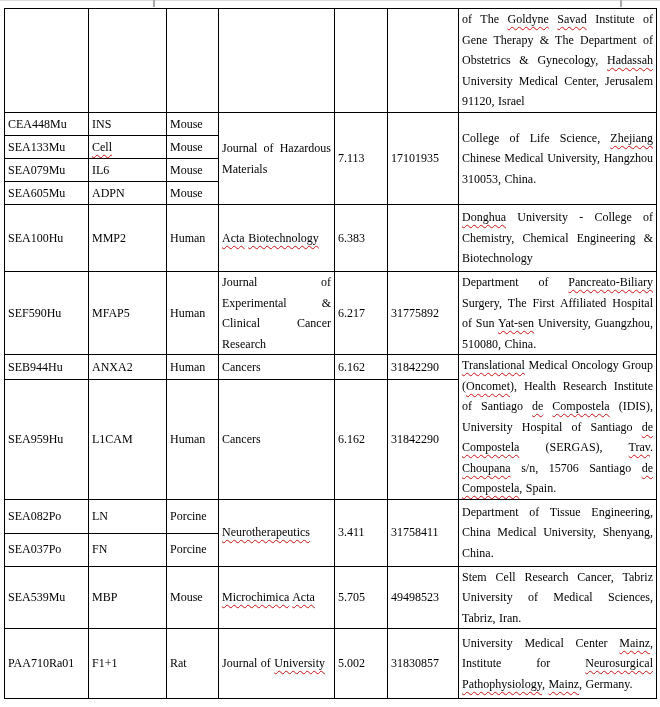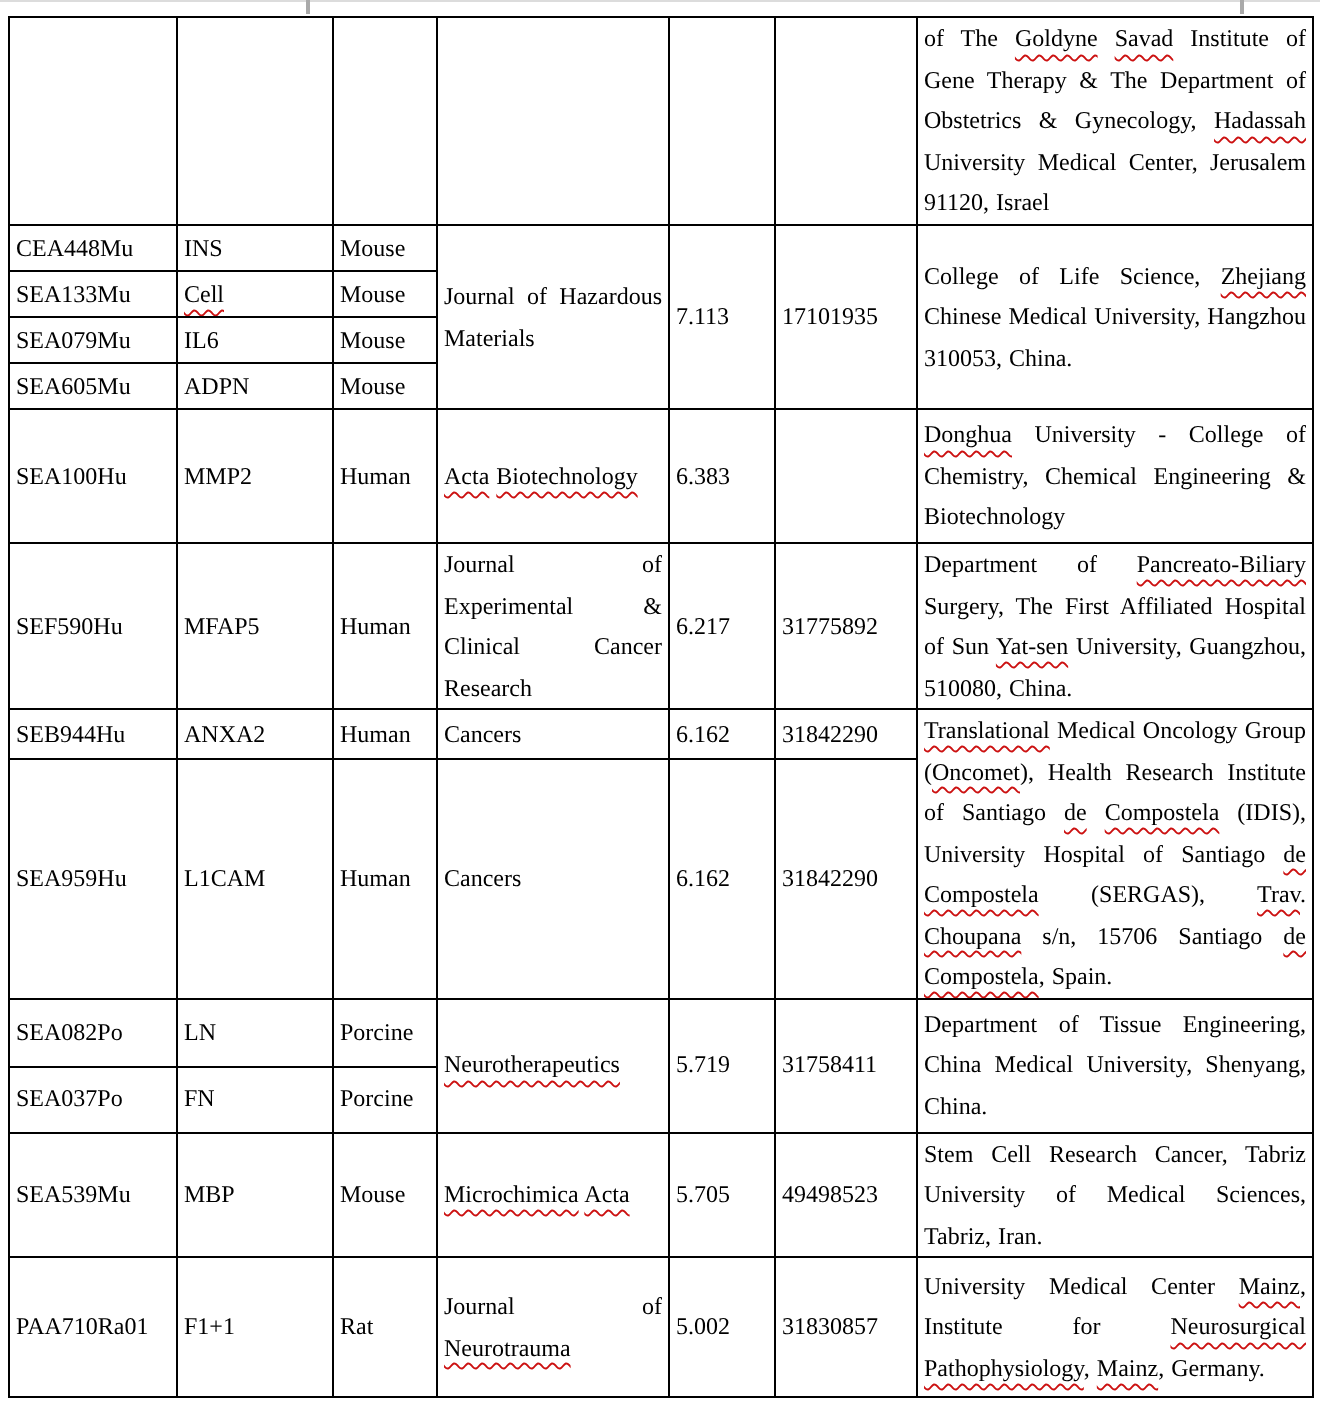--- a/index.html
+++ b/index.html
@@ -135,21 +135,21 @@
         <td class="spell">Human</td>
         <td class="spell just">Cancers</td>
         <td class="spell">6.162</td>
         <td class="spell">31842290</td>
       </tr>
       <tr style="height:34px">
         <td class="spell">SEA082Po</td>
         <td class="spell">LN</td>
         <td class="spell">Porcine</td>
         <td class="spell just" rowspan="2"><span class="sq">Neurotherapeutics</span></td>
-        <td class="spell" rowspan="2">5.719</td>
+        <td class="spell" rowspan="2">3.411</td>
         <td class="spell" rowspan="2">31758411</td>
         <td class="spell just" rowspan="2">Department of Tissue Engineering, China Medical University, Shenyang, China.</td>
       </tr>
       <tr style="height:33px">
         <td class="spell">SEA037Po</td>
         <td class="spell">FN</td>
         <td class="spell">Porcine</td>
       </tr>
       <tr style="height:60px">
         <td class="spell">SEA539Mu</td>
@@ -157,20 +157,20 @@
         <td class="spell">Mouse</td>
         <td class="spell just"><span class="sq">Microchimica</span> <span class="sq">Acta</span></td>
         <td class="spell">5.705</td>
         <td class="spell">49498523</td>
         <td class="spell just">Stem Cell Research Cancer, Tabriz University of Medical Sciences, Tabriz, Iran.</td>
       </tr>
       <tr style="height:70px">
         <td class="spell">PAA710Ra01</td>
         <td class="spell">F1+1</td>
         <td class="spell">Rat</td>
-        <td class="spell just">Journal of <span class="sq">Neurotrauma</span></td>
+        <td class="spell just">Journal of <span class="sq">University</span></td>
         <td class="spell">5.002</td>
         <td class="spell">31830857</td>
         <td class="spell just">University Medical Center <span class="sq">Mainz</span>, Institute for <span class="sq">Neurosurgical</span> <span class="sq">Pathophysiology</span>, <span class="sq">Mainz</span>, Germany.</td>
       </tr>
     </tbody>
   </table>
 </div>
 
 </body></html>

